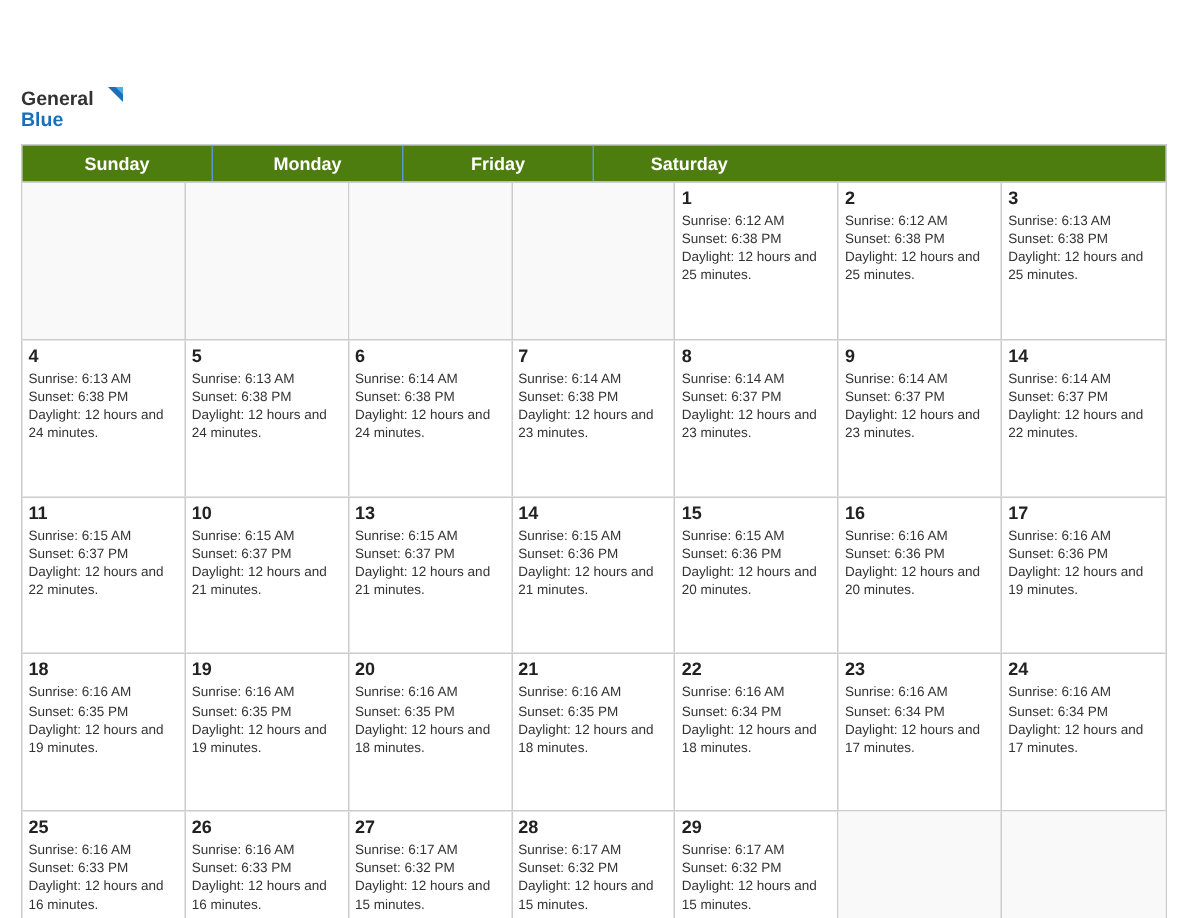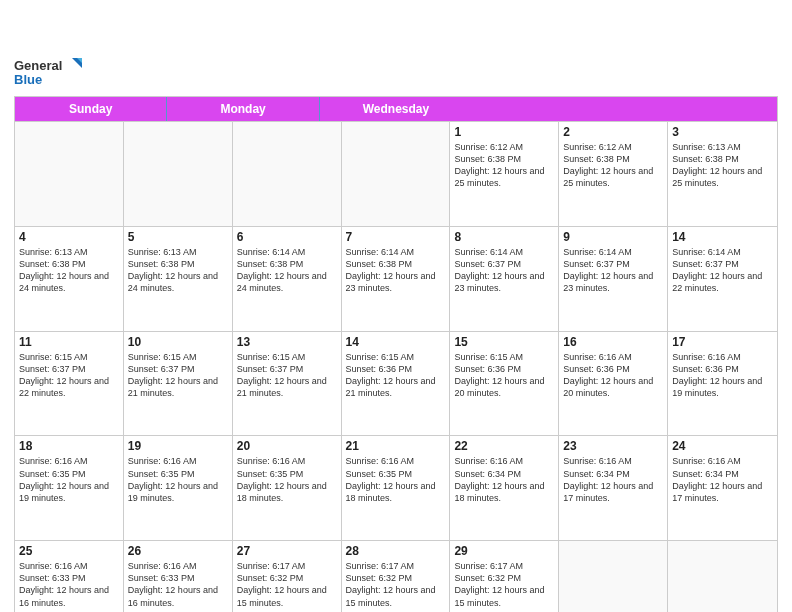--- a/index.html
+++ b/index.html
@@ -43,22 +43,22 @@
       color: #555;
     }
     .calendar {
       flex: 1;
       display: flex;
       flex-direction: column;
       border: 1px solid #ccc;
     }
     .cal-header-row {
       display: grid;
-      grid-template-columns: repeat(5, 1fr);
-      background: #d946ef;
+      grid-template-columns: repeat(6, 1fr);
+      background: #4d7c0f;
     }
     .cal-header-cell {
       color: #fff;
       font-size: 12px;
       font-weight: bold;
       text-align: center;
       padding: 5px 2px;
       border-right: 1px solid #5599cc;
     }
     .cal-header-cell:last-child { border-right: none; }
@@ -112,21 +112,22 @@
     <div class="title-area">
       <div class="month-title"></div>
       <div class="subtitle"></div>
     </div>
   </div>
 
   <div class="calendar">
     <div class="cal-header-row">
     <div class="cal-header-cell">Sunday</div>
         <div class="cal-header-cell">Monday</div>
-        <div class="cal-header-cell">Wednesday</div>
+        <div class="cal-header-cell">Friday</div>
+        <div class="cal-header-cell">Saturday</div>
       </div>
     <div class="cal-body">
     <div class="cal-week">
           <div class="cal-cell empty"></div>
           <div class="cal-cell empty"></div>
           <div class="cal-cell empty"></div>
           <div class="cal-cell empty"></div>
           <div class="cal-cell">
             <span class="day-num">1</span>
             <div class="day-info">Sunrise: 6:12 AM<br>Sunset: 6:38 PM<br>Daylight: 12 hours and 25 minutes.</div>

